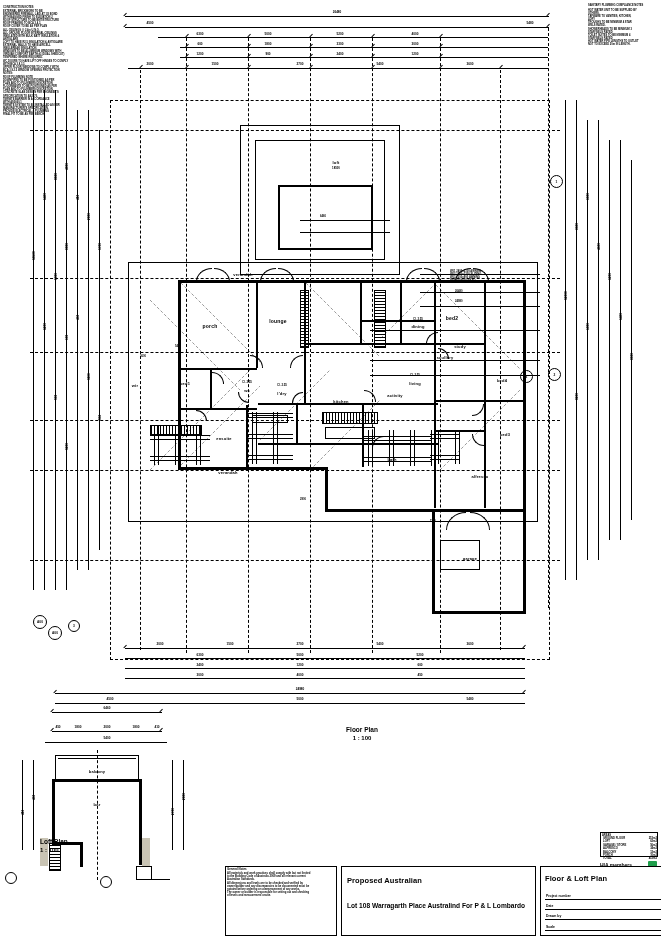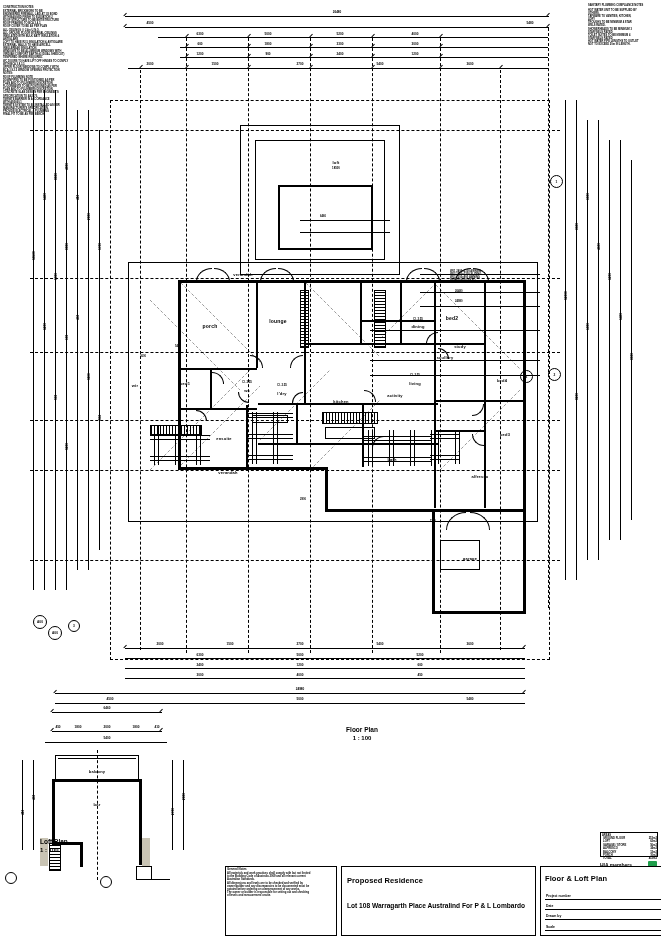--- a/index.html
+++ b/index.html
@@ -600,21 +600,21 @@
     <div class="gen" style="left:2px;top:6px;width:109px;">All materials and work practices shall comply with but not limited
 to the Building Code of Australia 2009 and all relevant current
 Australian Standards.
 All dimensions and levels are to be checked and verified by
 owner/builder and any discrepancies to be documented must be
 notated before ordering or commencement of any works.
 The owner or builder is responsible for setting out and checking
 of levels and measurement onsite.</div>
 
     <div class="tbcell" style="left:116px;top:0px;width:195px;height:70px;"></div>
-    <div class="tb-title" style="left:122px;top:10px;">Proposed Residence</div>
+    <div class="tb-title" style="left:122px;top:10px;">Proposed Australian</div>
     <div class="tb-sub" style="left:122px;top:36px;width:185px;">Lot 108 Warragarth Place Australind For P &amp; L Lombardo</div>
 
     <div class="tbcell" style="left:315px;top:0px;width:172px;height:70px;"></div>
     <div class="tb-title" style="left:320px;top:8px;">Floor &amp; Loft Plan</div>
     <div class="tb-sheet" style="left:405px;top:6px;width:78px;">SHEET 1 OF 6</div>
     <div class="tb-val" style="left:405px;top:20px;width:78px;">A17</div>
 
     <div class="tb-rule" style="left:320px;top:33px;width:163px;"></div>
     <div class="tb-lab" style="left:321px;top:28px;">Project number</div>
     <div class="tb-val" style="left:405px;top:28px;width:78px;">C4578</div>

